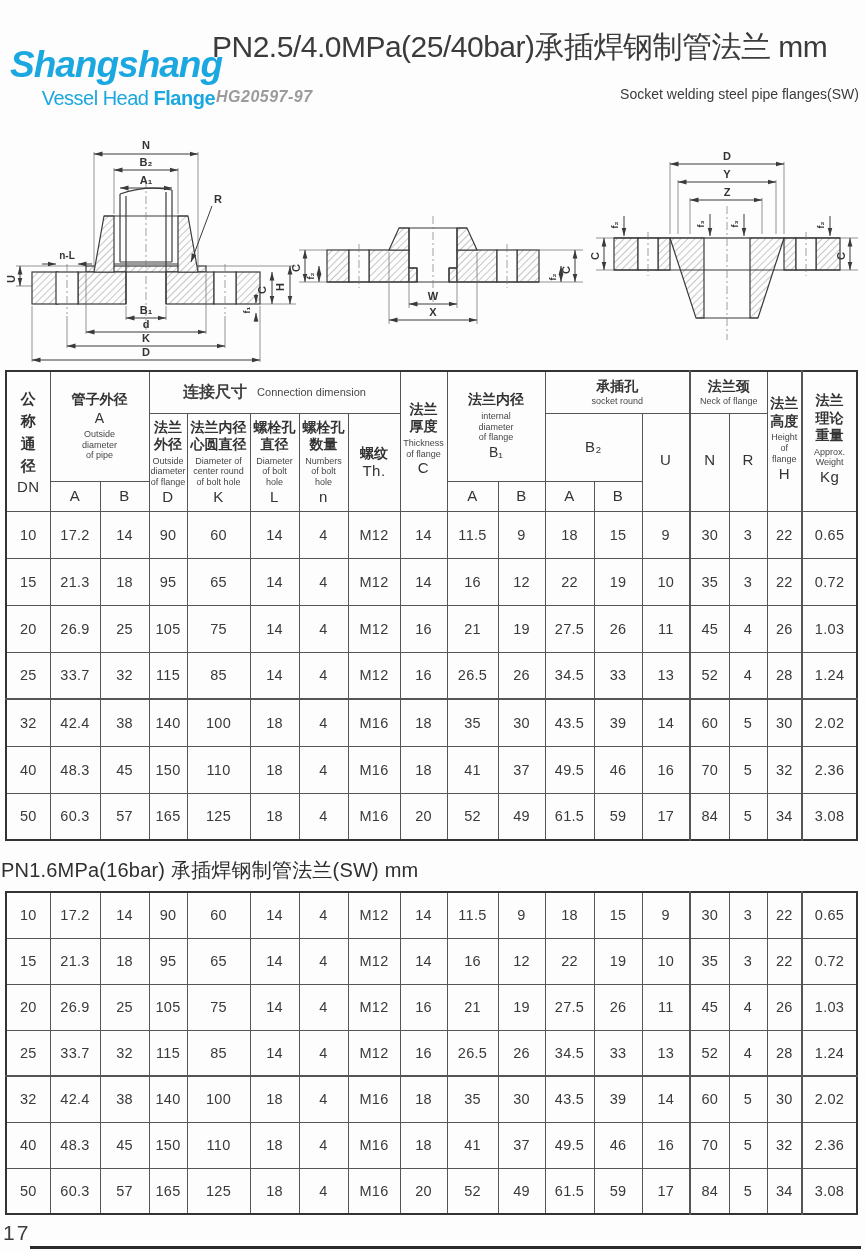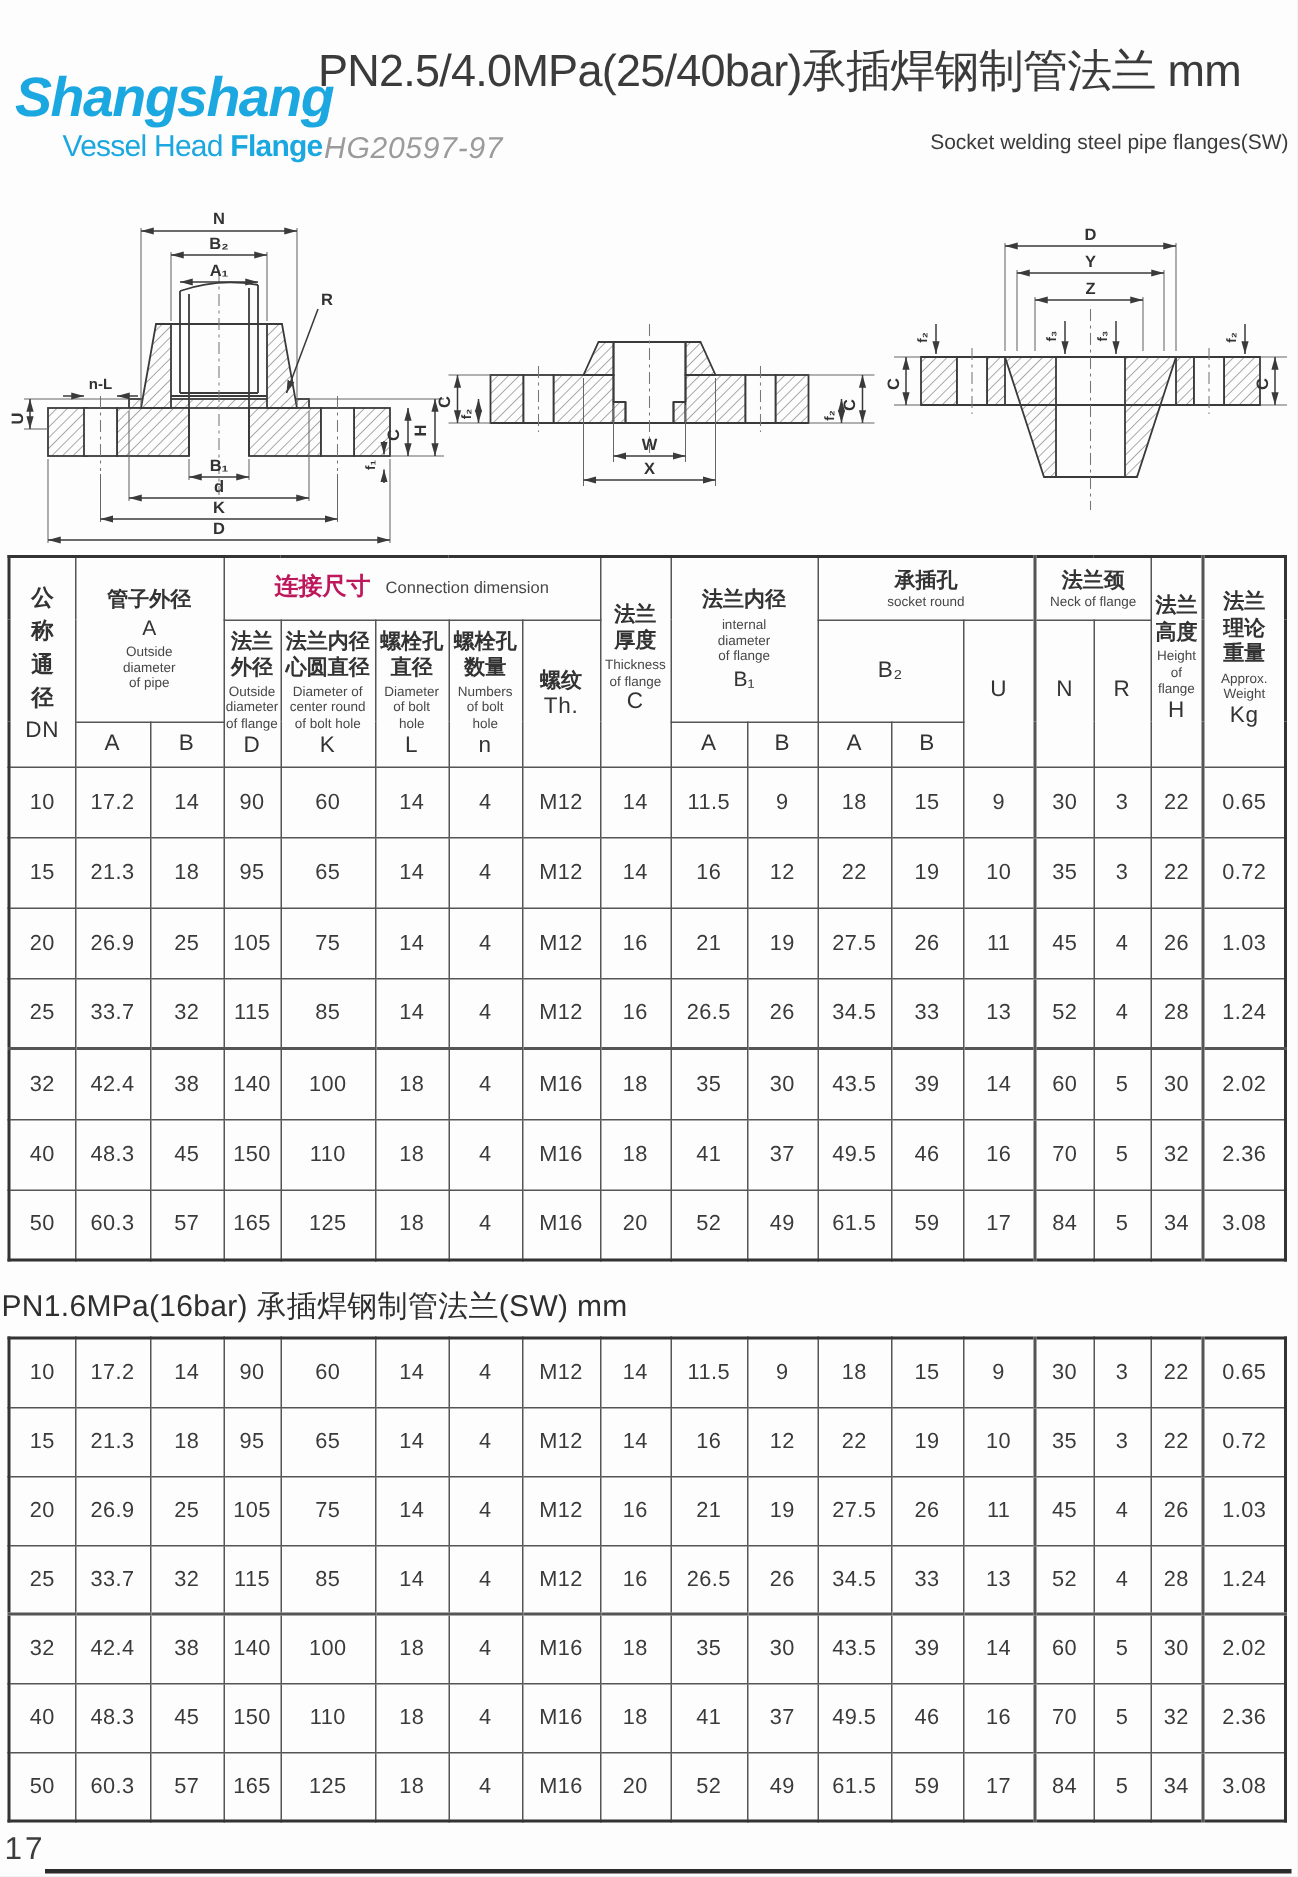--- a/index.html
+++ b/index.html
@@ -6,21 +6,21 @@
   .page{position:relative;width:865px;height:1251px;background:#fdfdfd;margin:0 auto;
         font-family:"Liberation Sans","DejaVu Sans",sans-serif;color:#3a3a3a;overflow:hidden;}
 
   
   .logo{position:absolute;left:10px;top:2px;width:205px;}
   .logo-main{font-size:37px;font-weight:bold;font-style:italic;letter-spacing:-1px;line-height:1.05;margin-top:44px;}
   .logo-sub{font-size:20px;font-style:normal;letter-spacing:-0.5px;margin-top:2px;white-space:nowrap;text-align:right;}
   .logo-sub .bold{font-weight:bold;}
   .doc-title{position:absolute;left:212px;top:27px;width:650px;font-size:30px;font-weight:500;
              letter-spacing:-0.5px;color:#3b3b3b;white-space:nowrap;}
-  .std-code{position:absolute;left:216px;top:88px;font-size:20px;font-weight:normal;font-style:italic;
+  .std-code{position:absolute;left:216px;top:88px;font-size:16px;font-weight:bold;font-style:italic;
             color:#9b9b9b;letter-spacing:0.5px;}
   .subtitle{position:absolute;right:6px;top:86px;font-size:14px;color:#3b3b3b;}
 
   
   .drawings{position:absolute;left:0;top:132px;width:865px;height:234px;}
   .drawings svg{position:absolute;overflow:visible;}
   .dwg-text{font-size:11px;font-weight:bold;fill:#333;}
   .dwg-text-sm{font-size:9px;font-weight:bold;fill:#333;}
 
   
@@ -38,21 +38,21 @@
   td{font-size:14.5px;color:#3a3a3a;letter-spacing:0.3px;}
   
   .dtable tbody td:nth-child(15),.dtable tbody td:nth-child(18){border-left-width:2px;}
   .dtable tbody tr:nth-child(5) td{border-top-width:2px;}
   th.bl2{border-left-width:2px !important;}
 
   .hcell{display:flex;flex-direction:column;align-items:center;justify-content:center;height:100%;
          line-height:1.15;padding:2px 0;box-sizing:border-box;}
   .hcell.bottom{justify-content:flex-end;padding-bottom:6px;}
   .zh{font-size:14px;font-weight:bold;color:#333;white-space:pre-line;line-height:1.25;}
-  .zh-big{font-size:16px;font-weight:bold;color:#be185d;display:inline;}
+  .zh-big{font-size:16px;font-weight:bold;color:#404040;display:inline;}
   .en{font-size:9px;color:#474747;white-space:pre-line;line-height:1.2;margin-top:2px;}
   .en-inline{font-size:11px;color:#474747;margin-left:10px;display:inline;}
   .sym{font-size:15px;color:#333;letter-spacing:0.5px;}
   .sym.push{margin-top:auto;}
   .sym-mid{font-size:14px;color:#333;margin:1px 0;}
   .vzh{font-size:15px;font-weight:bold;color:#333;white-space:pre-line;line-height:1.5;}
 
   .sec2-title{position:absolute;left:1px;top:857px;font-size:20px;color:#2f2f2f;letter-spacing:0.2px;}
 
   .page-num{position:absolute;left:3px;top:1221px;font-size:21px;color:#3d3d3d;letter-spacing:2px;}

